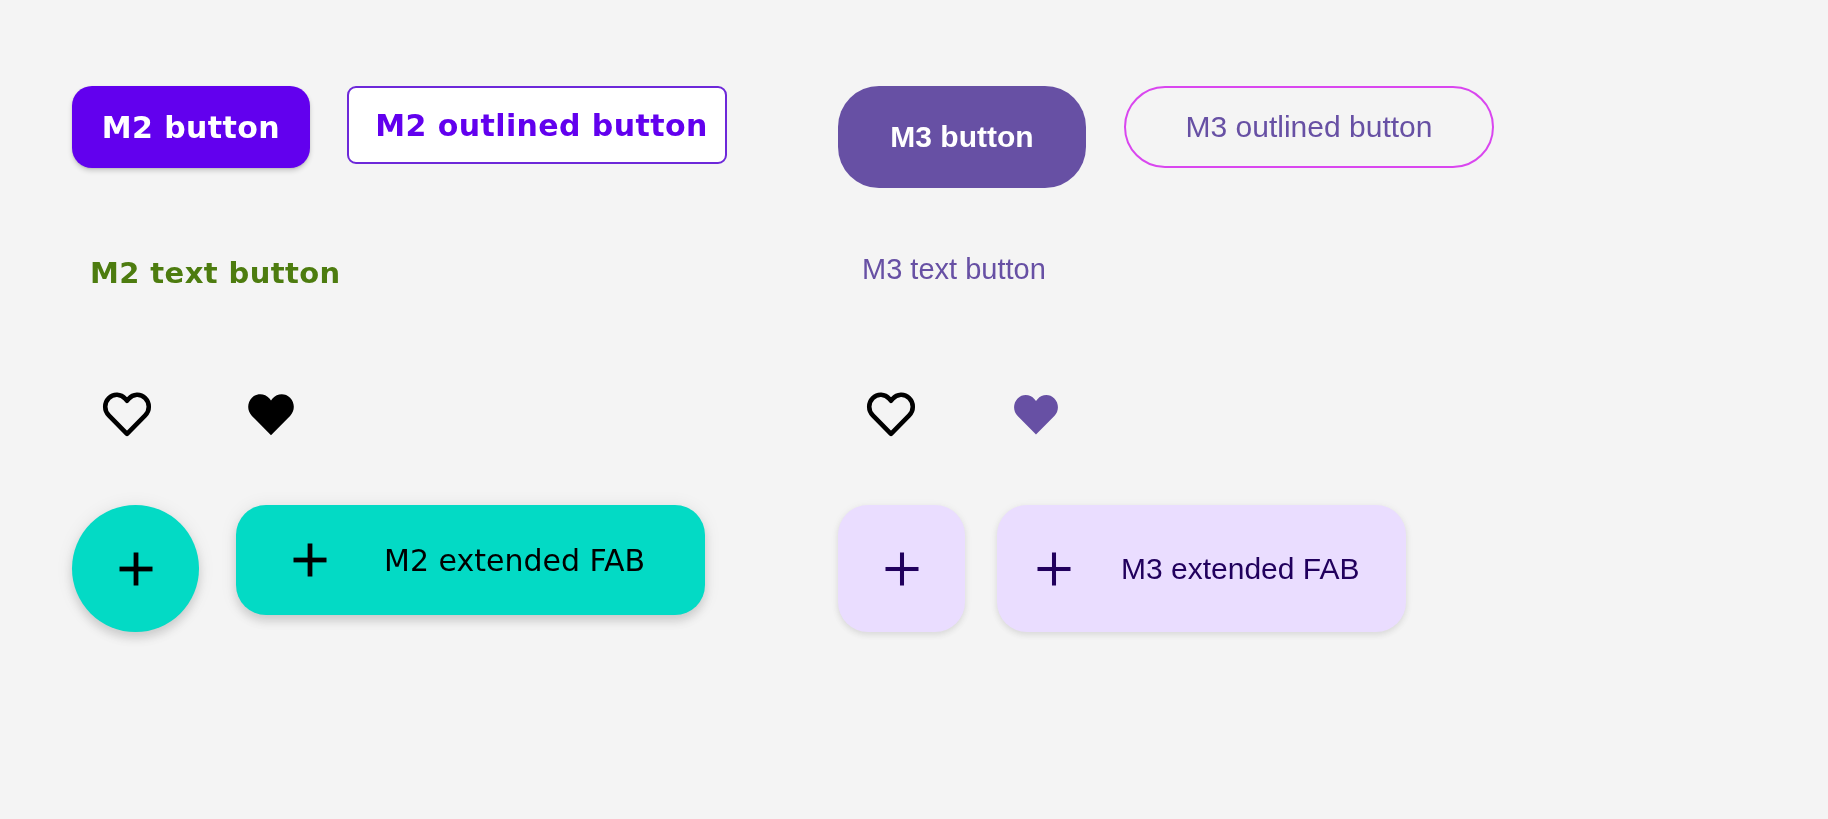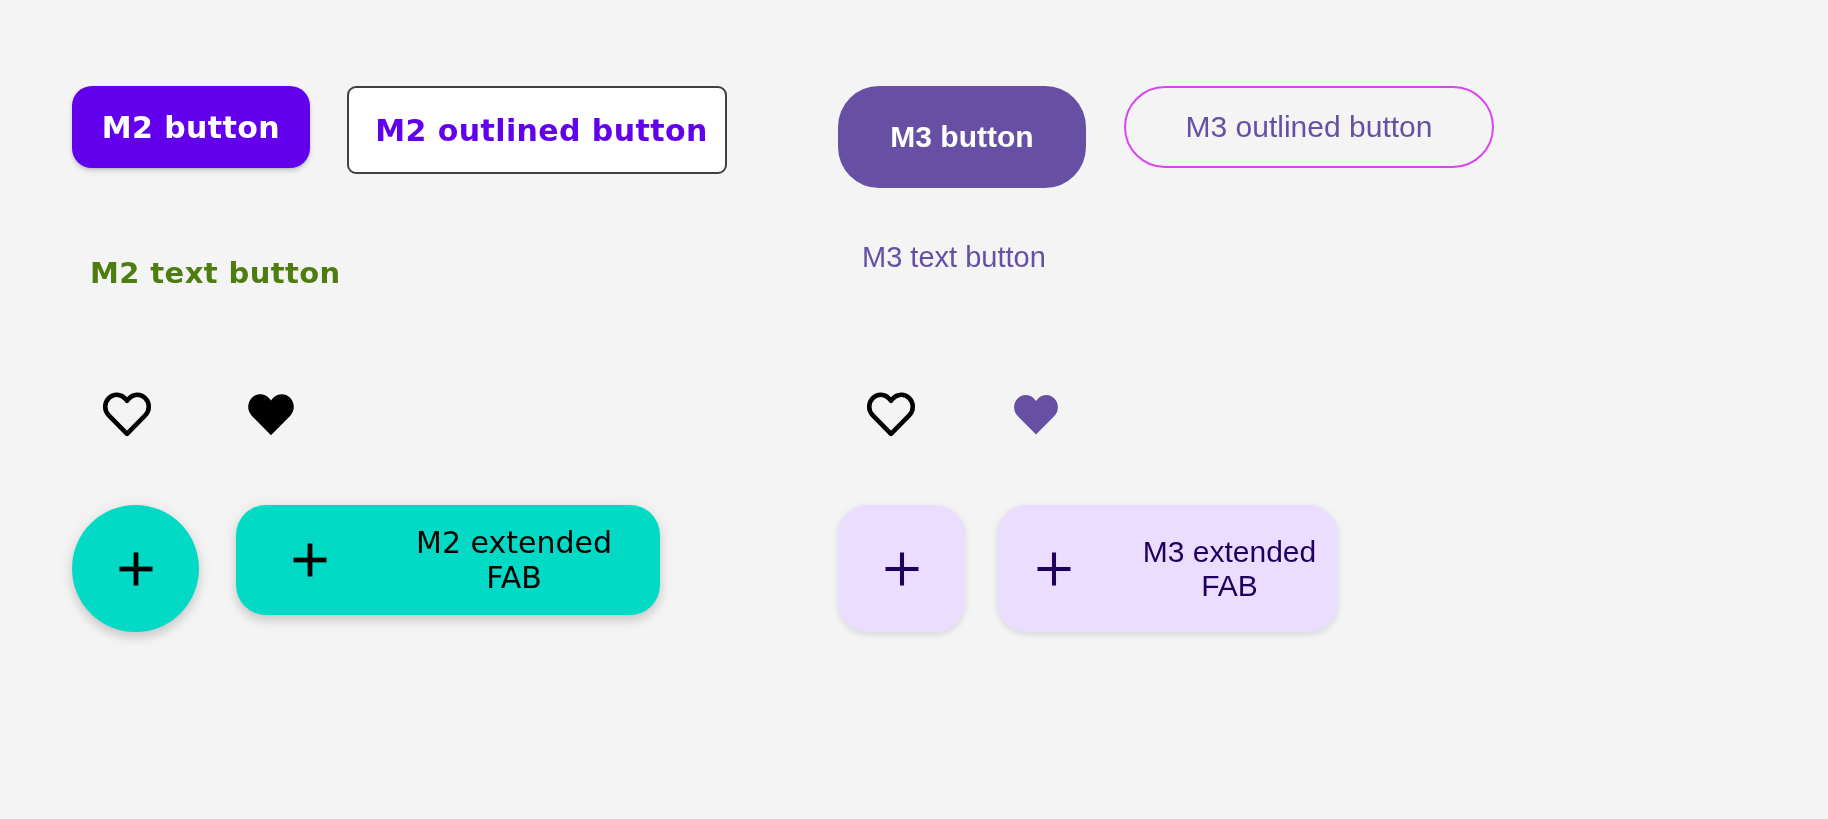--- a/index.html
+++ b/index.html
@@ -38,24 +38,24 @@
     align-items: center;
     justify-content: center;
     cursor: pointer;
     box-shadow: 0 3px 5px rgba(0,0,0,0.16), 0 1px 2px rgba(0,0,0,0.10);
     font-family: "DejaVu Sans", sans-serif;
   }
 
   
   .m2-outlined {
     left: 347px; top: 86px;
-    width: 380px; height: 88px;
+    width: 380px; height: 78px;
     background: #ffffff;
     color: #6200ee;
-    border: 2px solid #404040;
+    border: 2px solid #6d28d9;
     border-radius: 9px;
     font-size: 30px;
     font-weight: bold;
     letter-spacing: 0.4px;
     display: flex;
     align-items: center;
     justify-content: center;
     cursor: pointer;
     font-family: "DejaVu Sans", sans-serif;
     padding-left: 15px;
@@ -104,21 +104,21 @@
     letter-spacing: 0.4px;
     background: transparent;
     border: none;
     display: flex;
     align-items: center;
     cursor: pointer;
     font-family: "DejaVu Sans", sans-serif;
     padding: 0;
   }
   .m3-text {
-    left: 862px; top: 236px;
+    left: 862px; top: 248px;
     height: 42px;
     color: #6750a4;
     font-size: 29px;
     background: transparent;
     border: none;
     display: flex;
     align-items: center;
     cursor: pointer;
     font-family: "Liberation Sans", sans-serif;
     padding: 0;
@@ -151,21 +151,21 @@
     display: flex;
     align-items: center;
     justify-content: center;
     cursor: pointer;
     box-shadow: 0 6px 10px rgba(0,0,0,0.13), 0 1px 18px rgba(0,0,0,0.08);
   }
 
   
   .m2-ext-fab {
     left: 236px; top: 505px;
-    width: 424px; height: 110px;
+    width: 469px; height: 110px;
     border-radius: 30px;
     background: #03dac5;
     border: none;
     display: flex;
     align-items: center;
     cursor: pointer;
     padding: 0 16px 0 52px;
     box-shadow: 0 6px 10px rgba(0,0,0,0.13), 0 1px 18px rgba(0,0,0,0.08);
   }
   .m2-ext-fab .fab-label {
@@ -185,21 +185,21 @@
     display: flex;
     align-items: center;
     justify-content: center;
     cursor: pointer;
     box-shadow: 0 3px 6px rgba(0,0,0,0.08), 0 1px 10px rgba(0,0,0,0.05);
   }
 
   
   .m3-ext-fab {
     left: 997px; top: 505px;
-    width: 341px; height: 127px;
+    width: 409px; height: 127px;
     border-radius: 30px;
     background: #eaddff;
     border: none;
     display: flex;
     align-items: center;
     cursor: pointer;
     padding: 0 0 0 35px;
     box-shadow: 0 3px 6px rgba(0,0,0,0.08), 0 1px 10px rgba(0,0,0,0.05);
   }
   .m3-ext-fab .fab-label {

